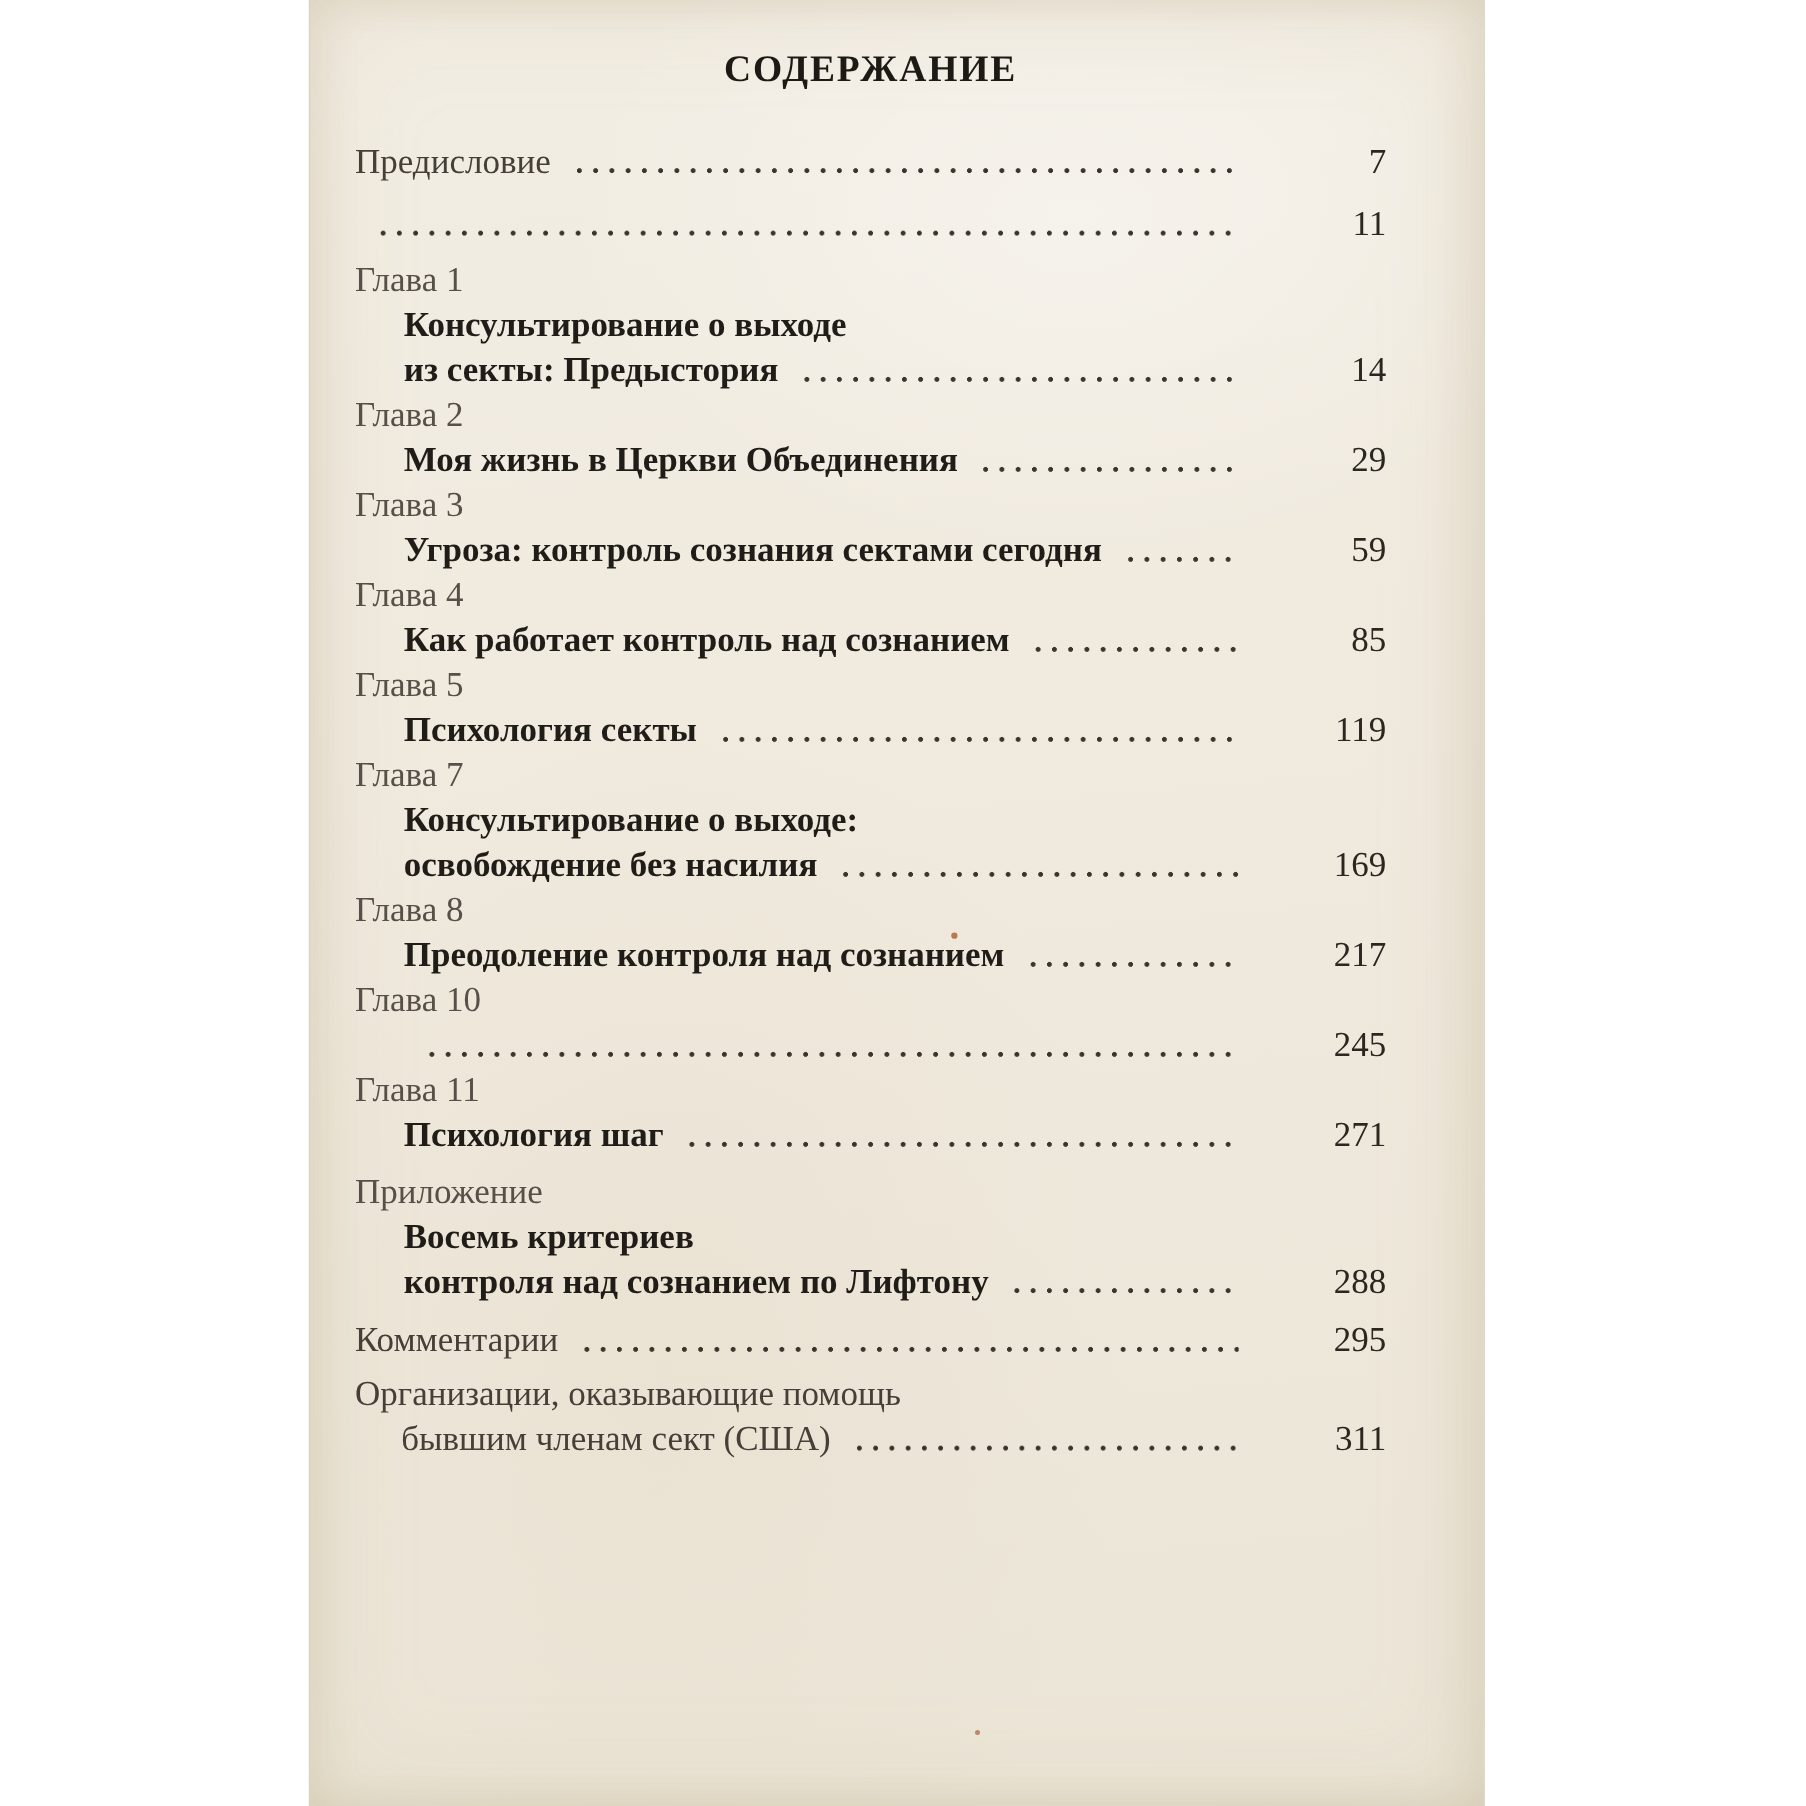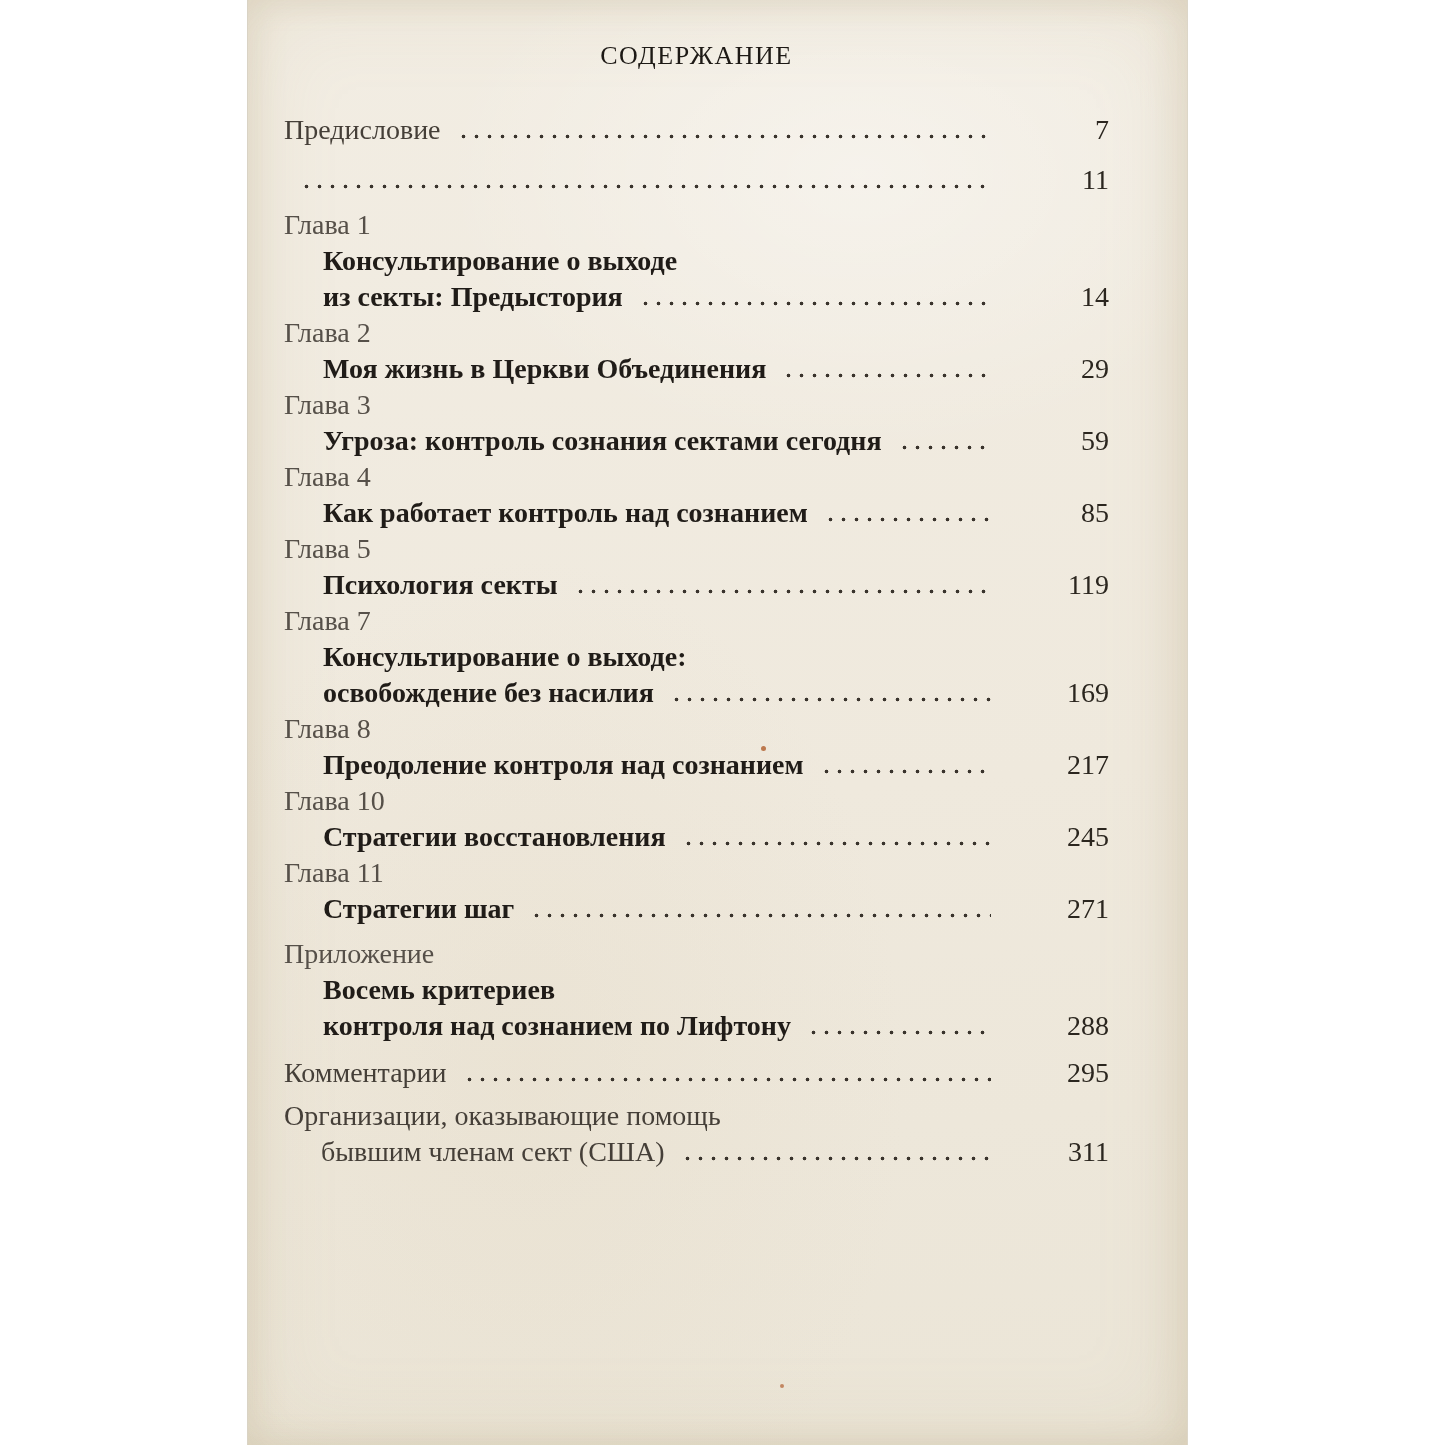--- a/index.html
+++ b/index.html
@@ -24,22 +24,22 @@
       inset 0 0 90px rgba(190,170,130,0.18),
       inset -16px 0 34px rgba(170,150,110,0.14),
       inset 14px 0 28px rgba(170,150,110,0.10);
     border-left:1px solid #d9d3c5;
     border-right:1px solid #dcd6c8;
     color:#453f38;
     font-size:28px;
   }
   .title{
     text-align:center;
-    font-weight:normal;
-    font-size:26px;
+    font-weight:bold;
+    font-size:30px;
     letter-spacing:1.5px;
     color:#1d1915;
     line-height:40px;
     margin-bottom:36px;
   }
   .entry{margin:0;}
   .line{
     line-height:36px;
     min-height:36px;
     white-space:nowrap;
@@ -169,30 +169,29 @@
     <div class="line bold-line row">
       <span>Преодоление контроля над сознанием</span>
       <span class="leader"></span>
       <span class="pagenum">217</span>
     </div>
   </div>
 
   <div class="entry">
     <div class="line label-line">Глава 10</div>
     <div class="line bold-line row">
-      <span>Стратегии восстановления</span>
       <span class="leader"></span>
       <span class="pagenum">245</span>
     </div>
   </div>
 
   <div class="entry">
     <div class="line label-line">Глава 11</div>
     <div class="line bold-line row">
-      <span>Стратегии шаг</span>
+      <span>Психология шаг</span>
       <span class="leader"></span>
       <span class="pagenum">271</span>
     </div>
   </div>
 
   <div class="entry mt9">
     <div class="line label-line">Приложение</div>
     <div class="line bold-line">Восемь критериев</div>
     <div class="line bold-line row">
       <span>контроля над сознанием по Лифтону</span>

